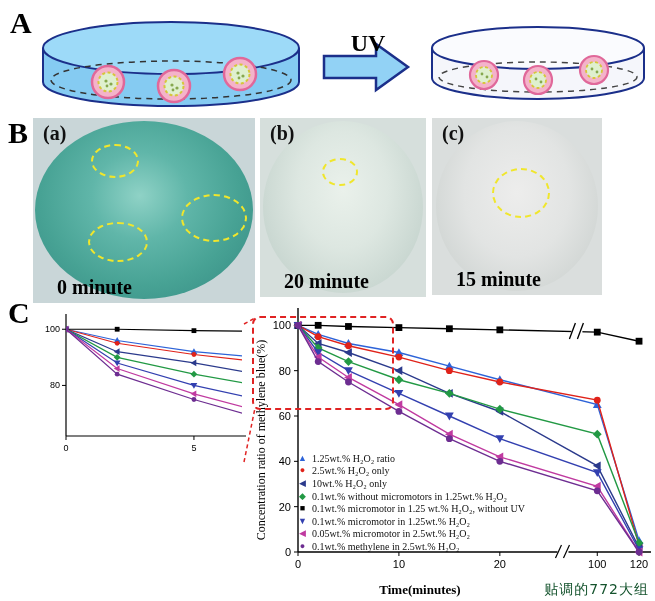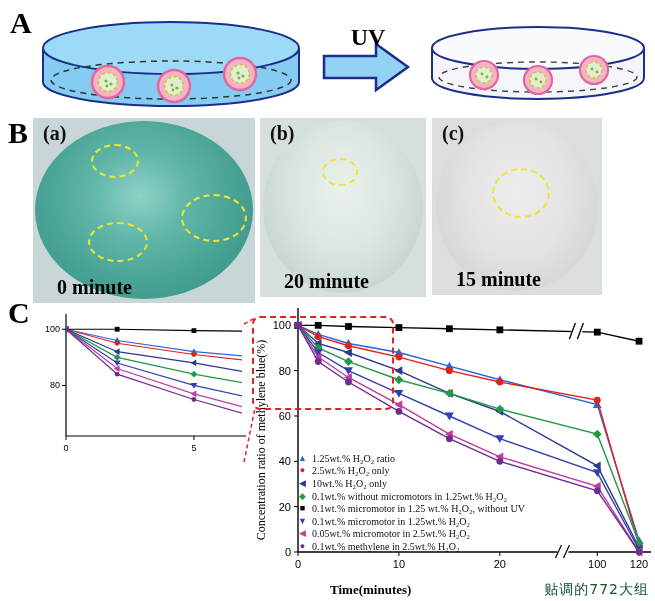--- a/index.html
+++ b/index.html
@@ -6,21 +6,21 @@
   #stage{position:relative;width:655px;height:601px;background:#ffffff;overflow:hidden;
          font-family:"Liberation Sans",sans-serif}
   .panel-label{position:absolute;font-family:"Liberation Serif",serif;font-weight:bold;
                font-size:30px;color:#000;line-height:1}
   #lblA{left:10px;top:8px}
   #lblB{left:8px;top:118px}
   #lblC{left:8px;top:298px}
 
   
   #panelA-svg{position:absolute;left:30px;top:6px}
-  #uv-label{position:absolute;left:336px;top:24px;width:64px;text-align:center;
+  #uv-label{position:absolute;left:336px;top:30px;width:64px;text-align:center;
             font-family:"Liberation Serif",serif;font-weight:bold;font-size:24px;color:#000}
 
   
   .photo{position:absolute;overflow:hidden}
   #photoA{left:33px;top:118px;width:222px;height:185px;background:#c9d6d8}
   #photoB{left:260px;top:118px;width:166px;height:179px;background:#d6dfdc}
   #photoC{left:432px;top:118px;width:170px;height:177px;background:#dadedd}
   .dish{position:absolute;border-radius:50%}
   #photoA .dish{left:2px;top:3px;width:218px;height:178px;
     background:radial-gradient(ellipse at 48% 42%, #8fd2c6 0%, #60b6a9 30%, #47a294 62%, #3d948a 82%, #86b7b0 94%, #cfdad8 100%)}
@@ -42,21 +42,21 @@
   
   #inset-chart{position:absolute;left:36px;top:312px}
   #main-chart{position:absolute;left:250px;top:300px}
   #main-chart text,#inset-chart text{font-family:"Liberation Sans",sans-serif}
   #zoom-box{position:absolute;left:252px;top:316px;width:138px;height:90px;
             border:2px dashed #e02323;border-radius:8px}
   #zoom-connectors{position:absolute;left:243px;top:314px}
   #ylabel{position:absolute;left:134px;top:430px;width:260px;height:20px;
           transform:rotate(-90deg);text-align:center;
           font-family:"Liberation Serif",serif;font-size:12px;color:#000}
-  #xlabel{position:absolute;left:330px;top:582px;width:180px;text-align:left;
+  #xlabel{position:absolute;left:330px;top:582px;width:180px;text-align:center;
           font-family:"Liberation Serif",serif;font-weight:bold;font-size:13px;color:#000}
   #legend{position:absolute;left:296px;top:452px;width:242px}
   .legend-row{display:flex;align-items:center;height:12.6px;
               font-family:"Liberation Serif",serif;font-size:10px;color:#101010;white-space:nowrap}
   .lg-marker{width:13px;margin-right:3px;font-size:9px;text-align:center;line-height:1}
   #watermark{position:absolute;right:6px;bottom:2px;font-size:14px;color:#14532d;
              letter-spacing:1px;font-family:"DejaVu Sans",sans-serif}
 </style>
 </head>
 <body>

